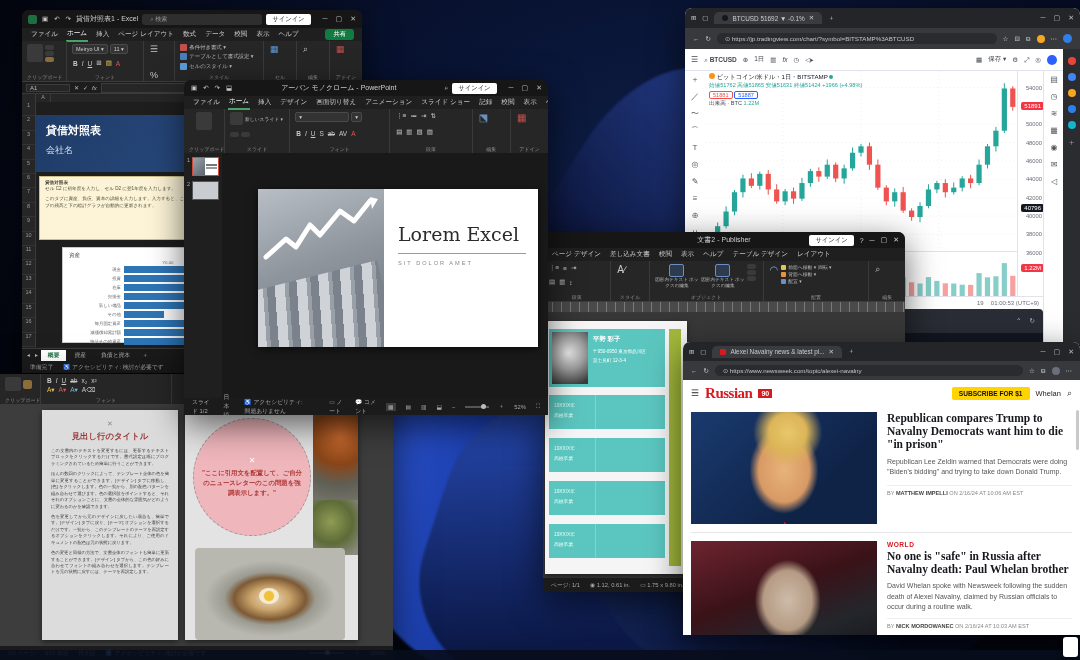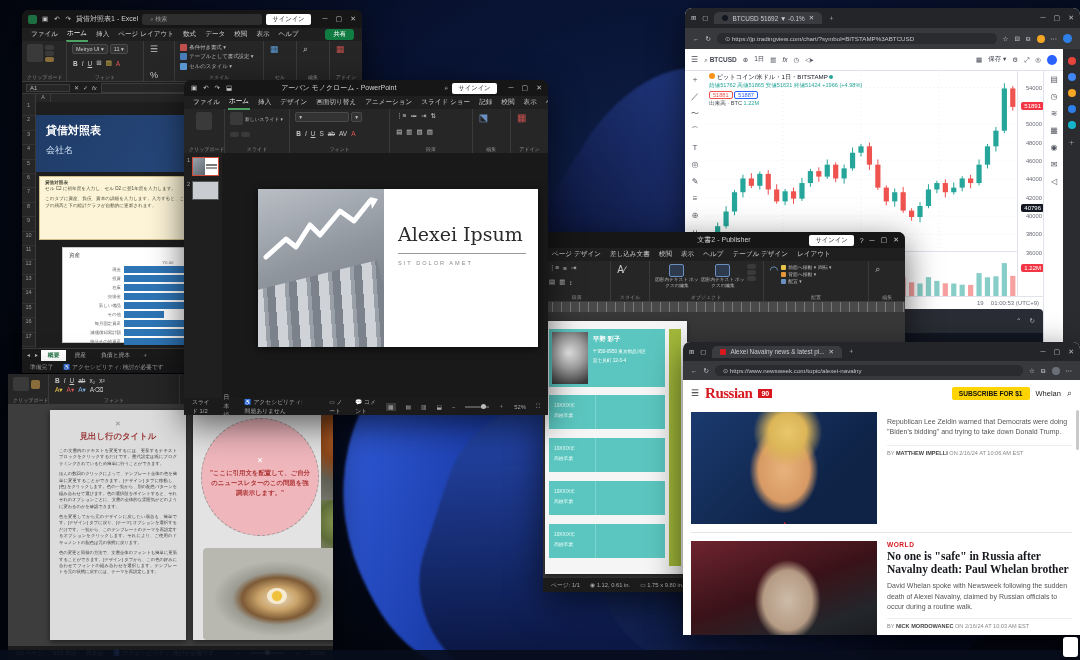--- a/index.html
+++ b/index.html
@@ -530,21 +530,21 @@
     <div style="position:absolute;right:0;top:41px;width:17px;bottom:0;background:#2b2c30;display:flex;flex-direction:column;align-items:center;gap:8px;padding-top:8px;">
       <span class="dot" style="width:8px;height:8px;background:#e8453c;"></span>
       <span class="dot" style="width:8px;height:8px;background:#4285f4;"></span>
       <span class="dot" style="width:8px;height:8px;background:#f5a623;"></span>
       <span class="dot" style="width:8px;height:8px;background:#2f7fe8;"></span>
       <span class="dot" style="width:8px;height:8px;background:#12b5cb;"></span>
       <span style="color:#9aa0a6;font-size:8px;">＋</span>
     </div>
   </div>
 
-  <div class="win" style="left:8px;top:374px;width:325px;height:286px;z-index:4;background:#1f1f1f;border-radius:0;">
+  <div class="win" style="left:0;top:374px;width:393px;height:286px;z-index:4;background:#1f1f1f;border-radius:0;">
     <div class="oribbon" style="height:30px;">
       <div class="rgroup" style="width:30px;">
         <div class="btnrow">
             <span class="bigbtn" style="height:14px;"></span>
             <span class="gbtn" style="background:#8a6d3b;"></span>
           </div>
         <div class="rlabel">クリップボード</div>
       </div>
       <div class="rgroup" style="width:120px;">
         <div class="btnrow">
@@ -783,20 +783,21 @@
     </div>
 
     <div style="position:absolute;left:0;top:64px;right:0;bottom:0;background:#fff;overflow:hidden;">
       <div style="display:flex;gap:10px;padding:6px 8px;">
         <div style="width:186px;height:112px;flex:none;background:
           radial-gradient(circle at 52% 18%,#e8c76a 0%,#dcb558 14%,transparent 26%),
           radial-gradient(ellipse 46px 58px at 50% 52%,#e8b27d 0%,#d89a64 55%,transparent 75%),
           conic-gradient(from 160deg at 50% 98%,#b02030 0 30deg,transparent 30deg 330deg,#b02030 330deg),
           linear-gradient(135deg,#1a3a6e,#0f2347 70%);"></div>
         <div style="flex:1;">
+          <div class="nw-h" style="font-size:11.5px;line-height:1.15;">Republican compares Trump to Navalny Democrats want him to die "in prison"</div>
           <div style="font-size:7px;color:#555;line-height:1.45;margin-top:5px;">Republican Lee Zeldin warned that Democrats were doing "Biden's bidding" and trying to take down Donald Trump.</div>
           <div style="font-size:5.6px;color:#888;margin-top:8px;border-top:1px solid #eee;padding-top:4px;">
             <span>BY</span> <b style="color:#444;">MATTHEW IMPELLI</b> <span>ON 2/16/24 AT 10:06 AM EST</span></div>
         </div>
       </div>
       <div style="height:1px;background:#e5e5e5;margin:2px 8px;"></div>
       <div style="display:flex;gap:10px;padding:6px 8px;">
         <div style="width:186px;height:108px;flex:none;background:
           radial-gradient(ellipse 44px 54px at 52% 55%,#cdbba9 0%,#b59b84 55%,transparent 75%),
           linear-gradient(160deg,#6e2430 0%,#3a1218 45%,#23262b 75%,#17181c 100%);"></div>
@@ -919,21 +920,21 @@
 
       <div class="abs" style="left:36px;top:36px;width:280px;height:158px;background:#fff;box-shadow:0 2px 8px rgba(0,0,0,.6);display:flex;">
         <div style="width:126px;position:relative;overflow:hidden;background:linear-gradient(160deg,#b9bec5 0%,#8f969e 45%,#6b727b 100%);">
           <div style="position:absolute;left:-18px;bottom:-20px;width:150px;height:90px;background:repeating-linear-gradient(100deg,#cfd3d8 0 10px,#9aa0a8 10px 14px,#7b828b 14px 22px);transform:rotate(-14deg);"></div>
           <svg width="126" height="90" style="position:absolute;left:0;top:6px;">
             <polyline points="8,62 28,44 38,52 52,30 62,40 82,16 96,26 112,6" fill="none" stroke="#ffffff" stroke-width="5" stroke-linejoin="round" stroke-linecap="round"></polyline>
             <polygon points="112,2 120,4 114,14" fill="#ffffff"></polygon>
           </svg>
         </div>
         <div style="flex:1;padding:30px 12px 0 14px;">
-          <div style="font-family:'DejaVu Serif',serif;font-size:19px;color:#2b2b2b;margin-top:4px;">Alexei Ipsum</div>
+          <div style="font-family:'DejaVu Serif',serif;font-size:19px;color:#2b2b2b;margin-top:4px;">Lorem Excel</div>
           <div style="height:1px;background:#9a9a9a;margin:8px 0 6px;"></div>
           <div style="font-size:5.6px;letter-spacing:2px;color:#8a8a8a;">SIT DOLOR AMET</div>
         </div>
       </div>
     </div>
     <div class="statusbar" style="position:absolute;left:0;bottom:0;right:0;height:17px;">
       <span>スライド 1/2</span>
       <span>日本語</span>
       <span>♿ <span>アクセシビリティ: 問題ありません</span></span>
       <span style="flex:1;"></span>

